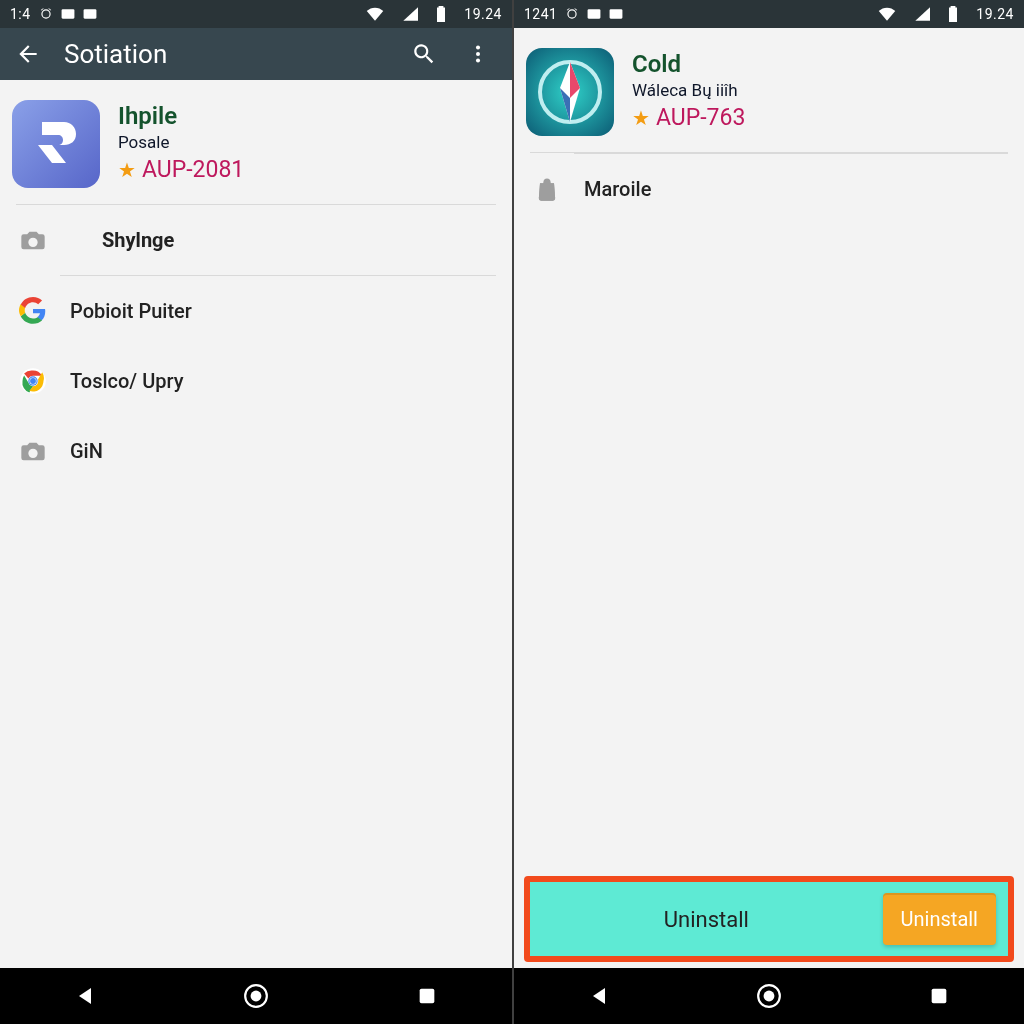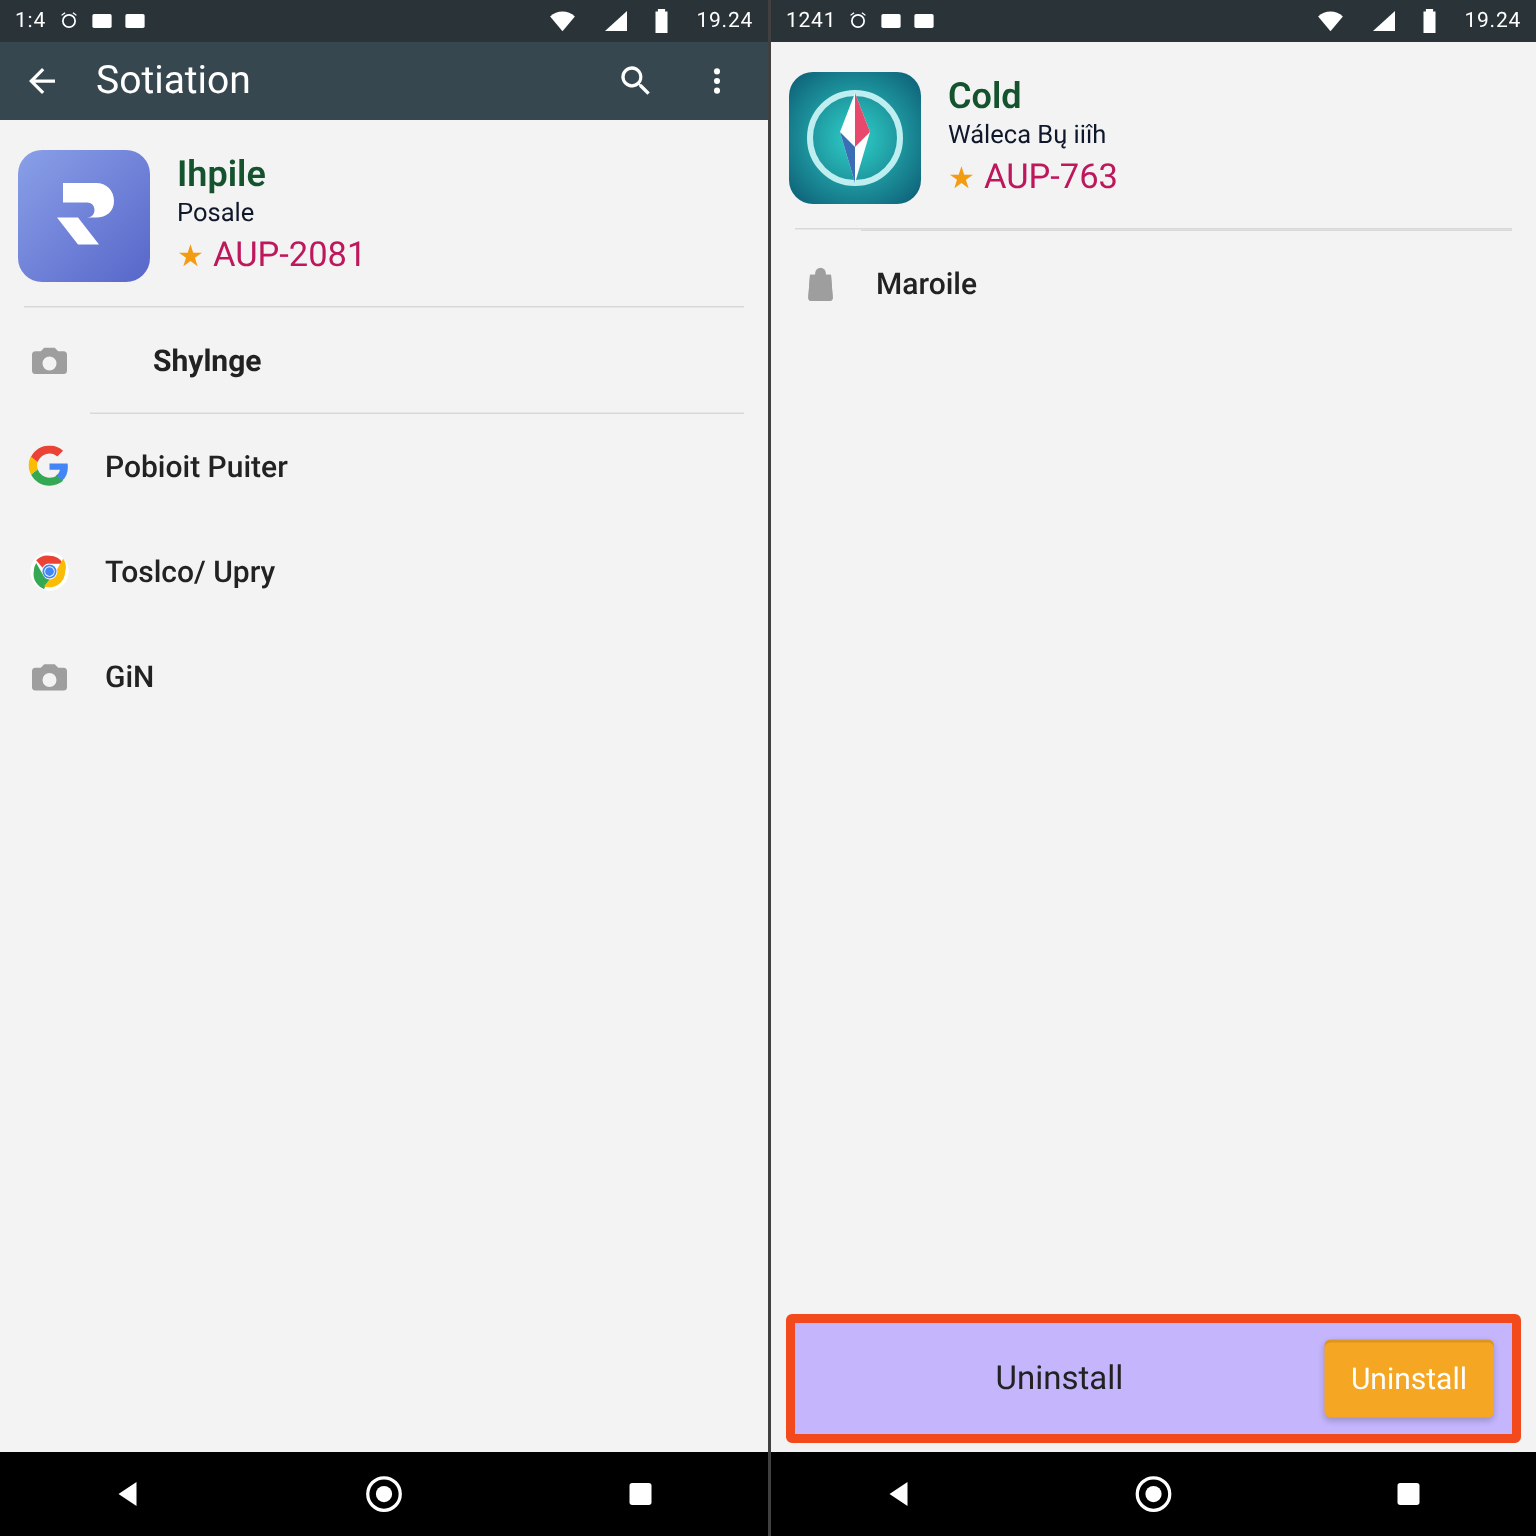--- a/index.html
+++ b/index.html
@@ -37,21 +37,21 @@
   .sep { height:1px; background:#d9d9d9; margin:0 16px 0 60px; }
   .sep-full { height:1px; background:#d9d9d9; margin:0 16px; }
 
   .row { display:flex; align-items:center; gap:22px; padding:20px 18px 20px 18px; cursor:pointer; }
   .row-icon { width:30px; height:30px; flex:0 0 30px; display:flex; align-items:center; justify-content:center; }
   .row-icon svg { width:28px; height:28px; }
   .row-label { font-size:20px; color:#222; font-weight:500; }
   .row.first-strong .row-label { font-weight:700;margin-left:32px; }
 
   
-  .uninstall-wrap { position:absolute; left:10px; right:10px; bottom:62px; border:6px solid #f24a1c; border-radius:4px; background:#c4b5fd; height:86px; display:flex; align-items:center; padding:0 12px 0 0; }
+  .uninstall-wrap { position:absolute; left:10px; right:10px; bottom:62px; border:6px solid #f24a1c; border-radius:4px; background:#5eead4; height:86px; display:flex; align-items:center; padding:0 12px 0 0; }
   .uninstall-text { flex:1; text-align:center; font-size:22px; color:#222; }
   .uninstall-btn  { background:#f5a623; color:#fff; border-radius:4px; padding:14px 18px; font-size:20px; box-shadow:0 2px 0 rgba(0,0,0,0.1) inset, 0 2px 4px rgba(0,0,0,0.2); }
 
   
   .navbar { height:56px; background:#000; display:flex; align-items:center; justify-content:space-around; }
   .nav-btn { width:48px; height:48px; display:flex; align-items:center; justify-content:center; cursor:pointer; }
   .nav-btn svg { fill:#fff; }
 
   
   .white { fill:#fff; }

